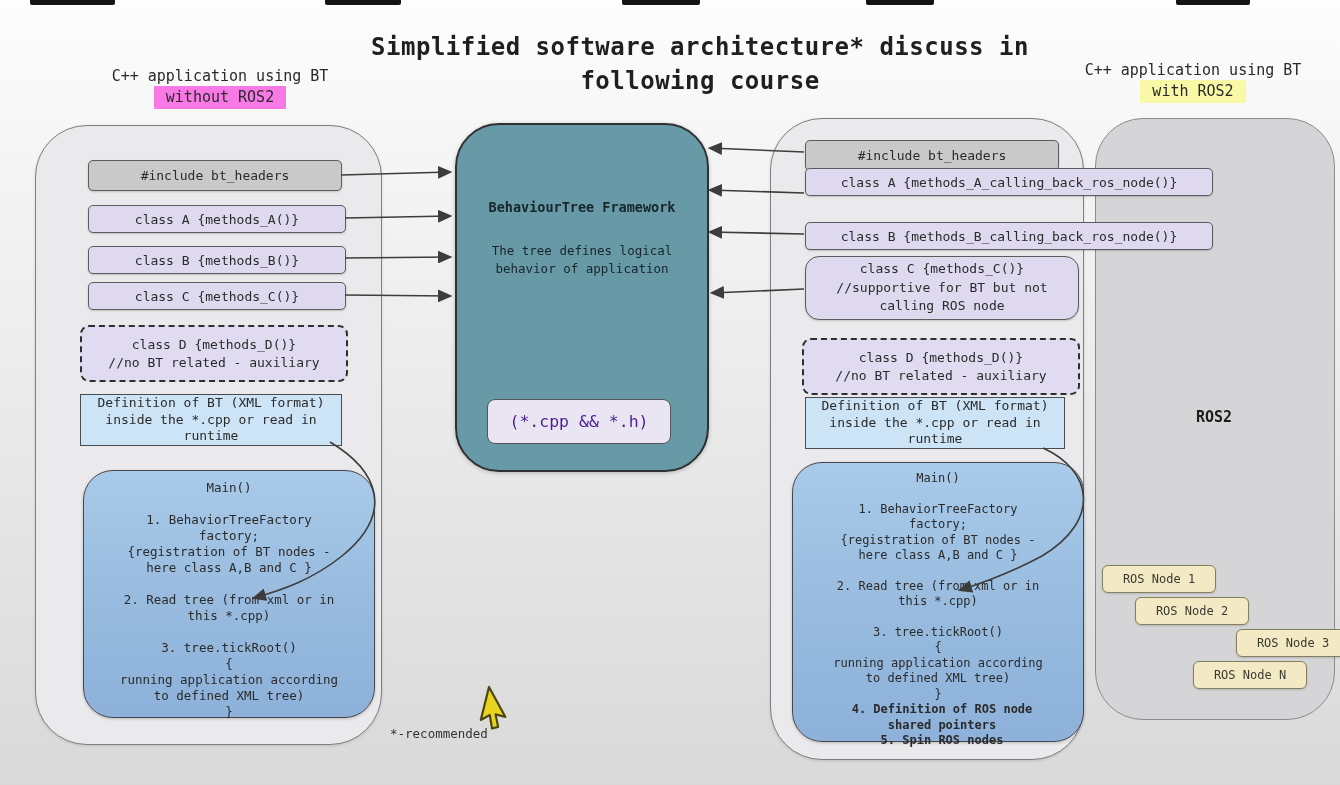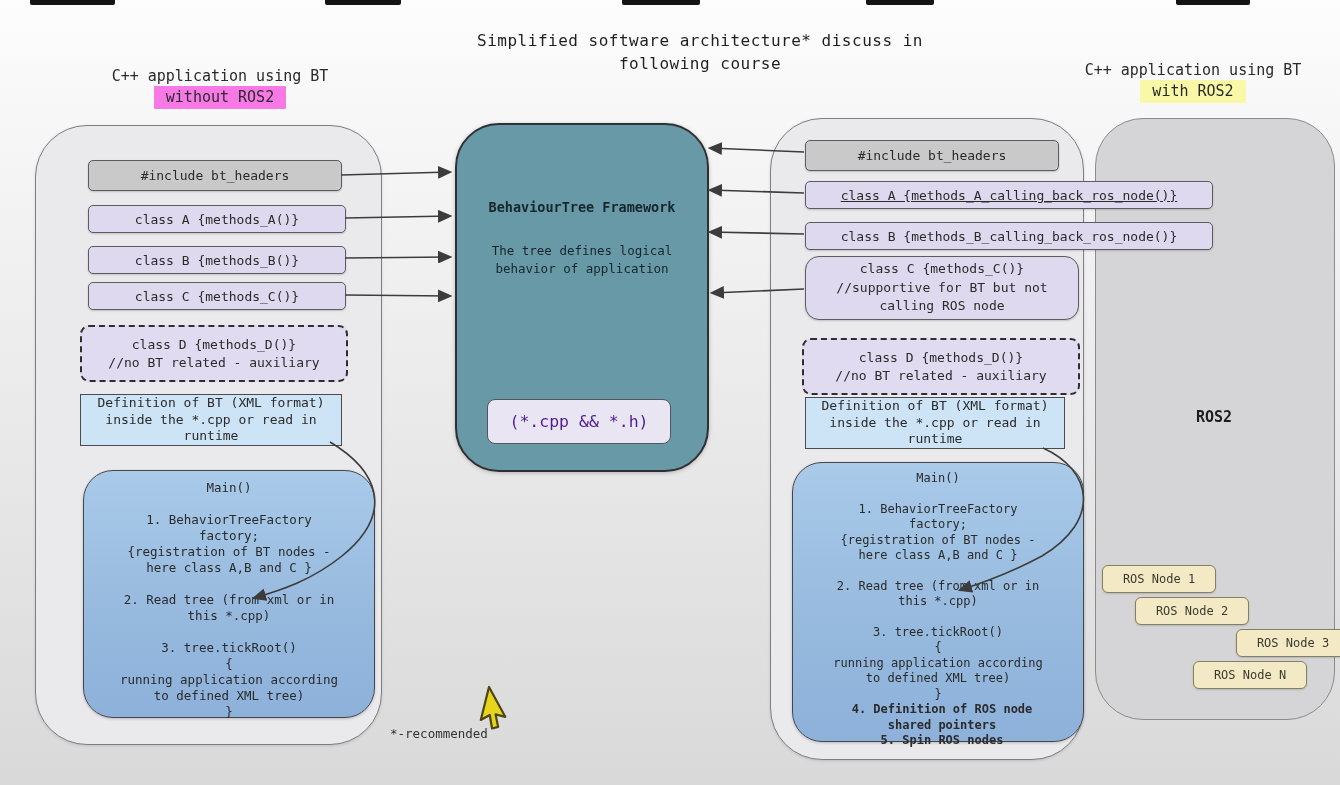--- a/index.html
+++ b/index.html
@@ -7,21 +7,21 @@
     width:1340px;height:785px;position:relative;overflow:hidden;
     background:linear-gradient(180deg,#fdfdfd 0%,#f5f5f5 20%,#e9e9ea 55%,#d9d9da 100%);
     font-family:"DejaVu Sans Mono",monospace;color:#2b2b2b;
   }
   .abs{position:absolute;}
   .pre{white-space:pre-line;}
   .ctr{display:flex;align-items:center;justify-content:center;text-align:center;}
   .topseg{position:absolute;top:0;height:5px;background:#141414;border-radius:0 0 2px 2px;}
   .title{
     left:330px;top:30px;width:740px;text-align:center;
-    font-size:16px;line-height:1.42;color:#1f1f1f;letter-spacing:0.5px;
+    font-size:24px;line-height:1.42;color:#1f1f1f;letter-spacing:0.5px;font-weight:bold;
   }
   .col-header{font-size:15px;line-height:1.35;text-align:center;color:#2a2a2a;}
   .hl{display:inline-block;padding:1px 12px;border-radius:1px;}
   .container{
     border:1.6px solid #7e7e82;border-radius:52px;background:#eaeaec;
     box-shadow:0 1px 3px rgba(0,0,0,0.12);
   }
   .ros2col{background:#d5d5d8;border:1.6px solid #8b8b8f;border-radius:48px;}
   .box{
     border:1.5px solid #5c5c60;border-radius:5px;font-size:13px;
@@ -104,21 +104,21 @@
 </div>
 
 <div class="abs framework" style="left:455px;top:123px;width:250px;height:345px;">
   <div style="font-weight:bold;font-size:13.5px;margin-top:74px;">BehaviourTree Framework</div>
   <div class="pre" style="font-size:12.5px;line-height:1.45;margin-top:27px;">The tree defines logical
 behavior of application</div>
   <div class="ctr" style="position:absolute;left:30px;top:274px;width:182px;height:43px;background:#e9e5f3;border:1.2px solid #55555a;border-radius:8px;font-size:16.5px;color:#4c1d95;">(*.cpp  &amp;&amp; *.h)</div>
 </div>
 
 <div class="abs box gray ctr" style="left:805px;top:140px;width:252px;height:29px;">#include bt_headers</div>
-<div class="abs box lav ctr" style="left:805px;top:181px;width:406px;height:26px;text-decoration:underline;">class A {methods_A_calling_back_ros_node()}</div>
+<div class="abs box lav ctr" style="left:805px;top:168px;width:406px;height:26px;">class A {methods_A_calling_back_ros_node()}</div>
 <div class="abs box lav ctr" style="left:805px;top:222px;width:406px;height:26px;">class B {methods_B_calling_back_ros_node()}</div>
 <div class="abs box lav ctr pre" style="left:805px;top:256px;width:272px;height:62px;border-radius:14px;line-height:1.45;">class C {methods_C()}
 //supportive for BT but not
 calling ROS node</div>
 <div class="abs box dashed ctr pre" style="left:802px;top:338px;width:274px;height:53px;line-height:1.35;">class D  {methods_D()}
 //no BT related - auxiliary</div>
 <div class="abs defbox ctr pre" style="left:805px;top:397px;width:258px;height:50px;">Definition of BT (XML format)
 inside the *.cpp or read in
 runtime</div>
 <div class="abs mainbox" style="left:792px;top:462px;width:290px;height:278px;">

